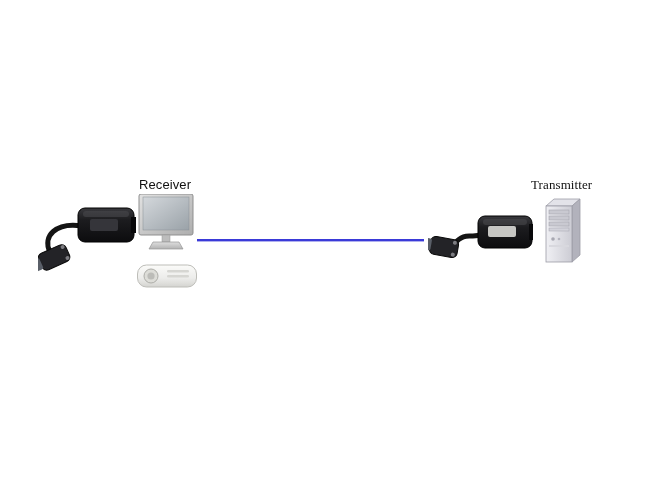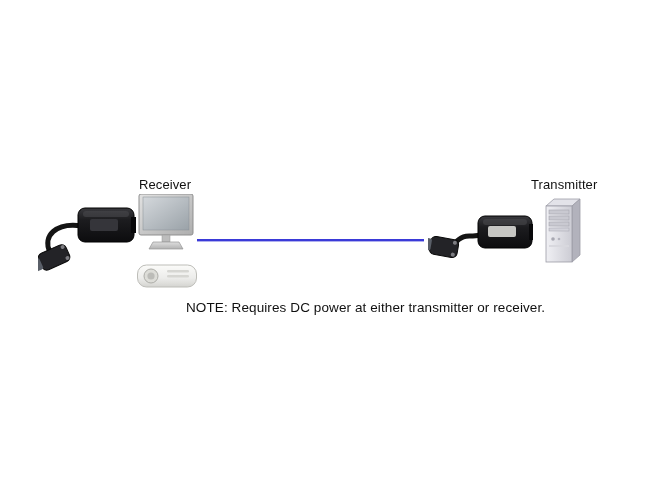--- a/index.html
+++ b/index.html
@@ -34,21 +34,21 @@
   }
   svg { display: block; }
 </style>
 </head>
 <body>
 
 <div class="canvas">
 
   <span class="abs device-label" style="left:139px; top:177px;">Receiver</span>
 
-  <span class="abs device-label" style="left:531px; top:177px;">Transmitter</span>
+  <span class="abs device-label" style="left:531px; top:177px;font-family:Liberation Serif, serif;">Transmitter</span>
 
   <div class="abs" style="left:38px; top:202px;">
     <svg width="100" height="70" viewBox="0 0 100 70">
       <defs>
         <linearGradient id="bodyGrad" x1="0" y1="0" x2="0" y2="1">
           <stop offset="0" stop-color="#3a3a3e"></stop>
           <stop offset="0.35" stop-color="#1c1c1f"></stop>
           <stop offset="1" stop-color="#0c0c0e"></stop>
         </linearGradient>
       </defs>
@@ -162,15 +162,14 @@
       <rect x="6" y="19" width="20" height="4" fill="#c9c9d1" stroke="#a5a5af" stroke-width="0.6"></rect>
       <rect x="6" y="25" width="20" height="4" fill="#c9c9d1" stroke="#a5a5af" stroke-width="0.6"></rect>
       <rect x="6" y="31" width="20" height="3" fill="#d2d2da" stroke="#a5a5af" stroke-width="0.5"></rect>
 
       <circle cx="10" cy="42" r="1.8" fill="#a8a8b2"></circle>
       <circle cx="16" cy="42" r="1.3" fill="#b4b4be"></circle>
       <rect x="6" y="48" width="20" height="2" fill="#d8d8de"></rect>
     </svg>
   </div>
 
-  <span class="abs note-text" style="left:186px; top:300px;">NOTE: Requires DC power at either transmitter or receiver.</span>
 
 </div>
 
 </body></html>

